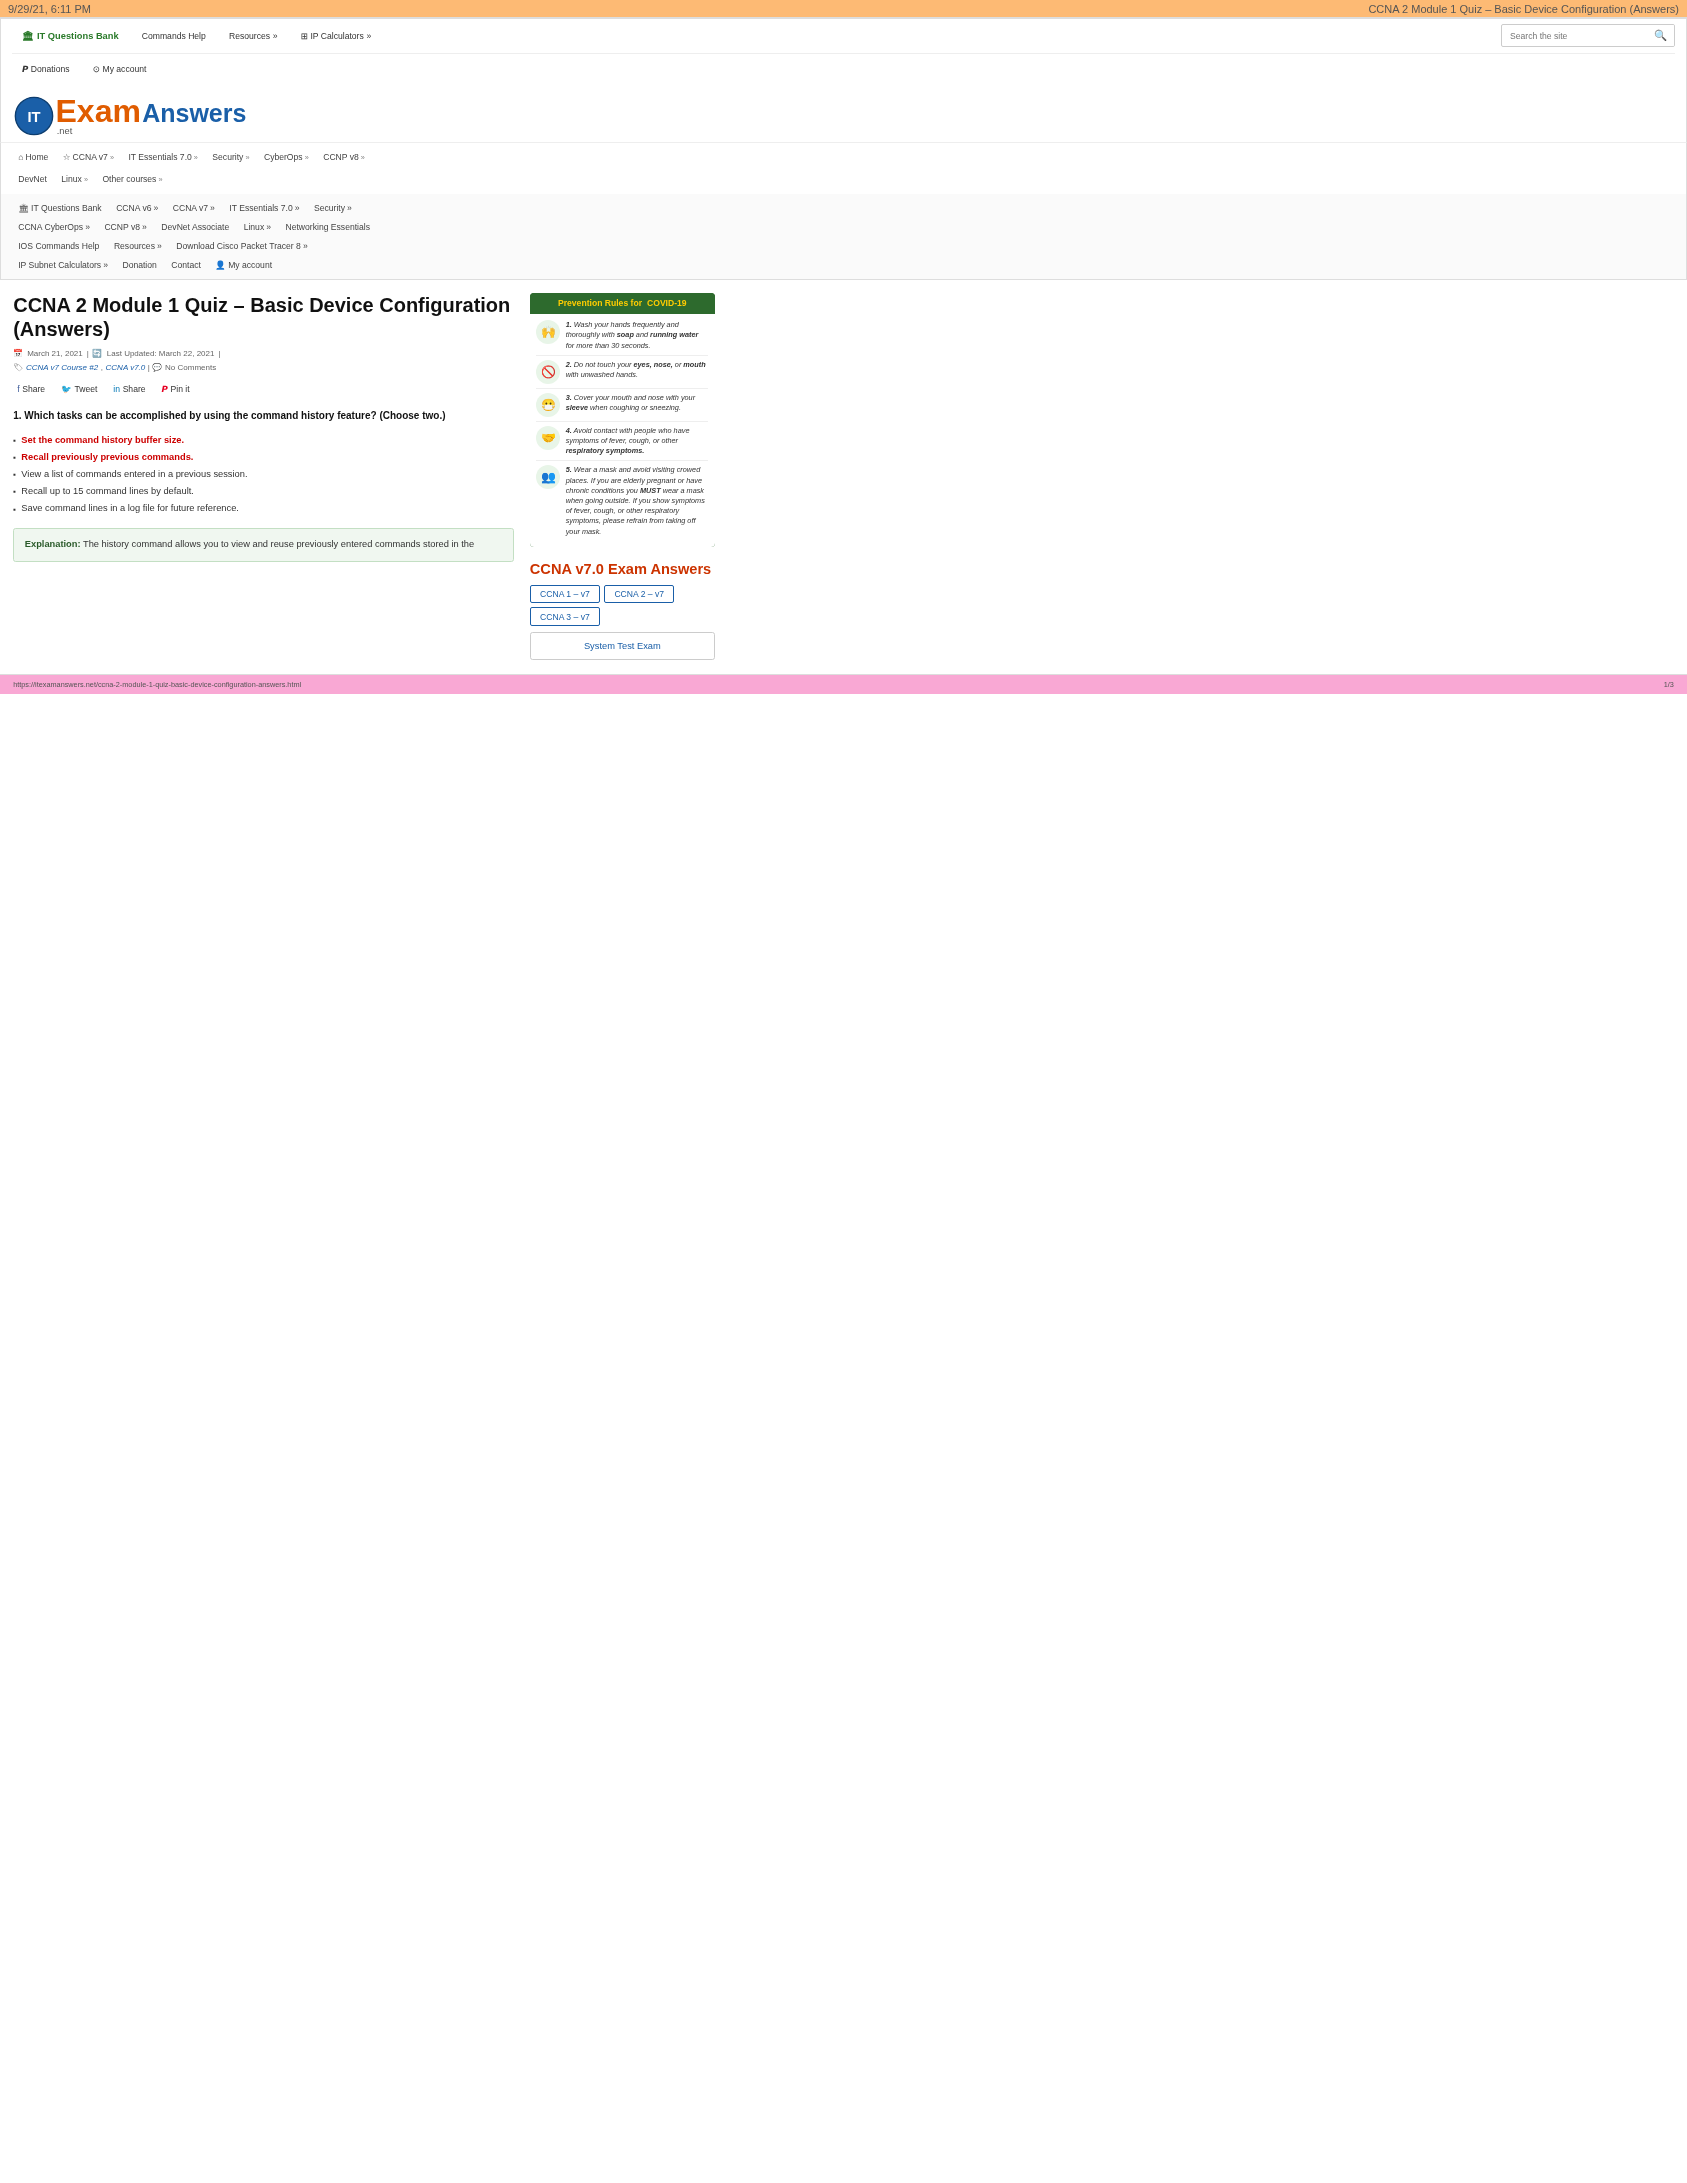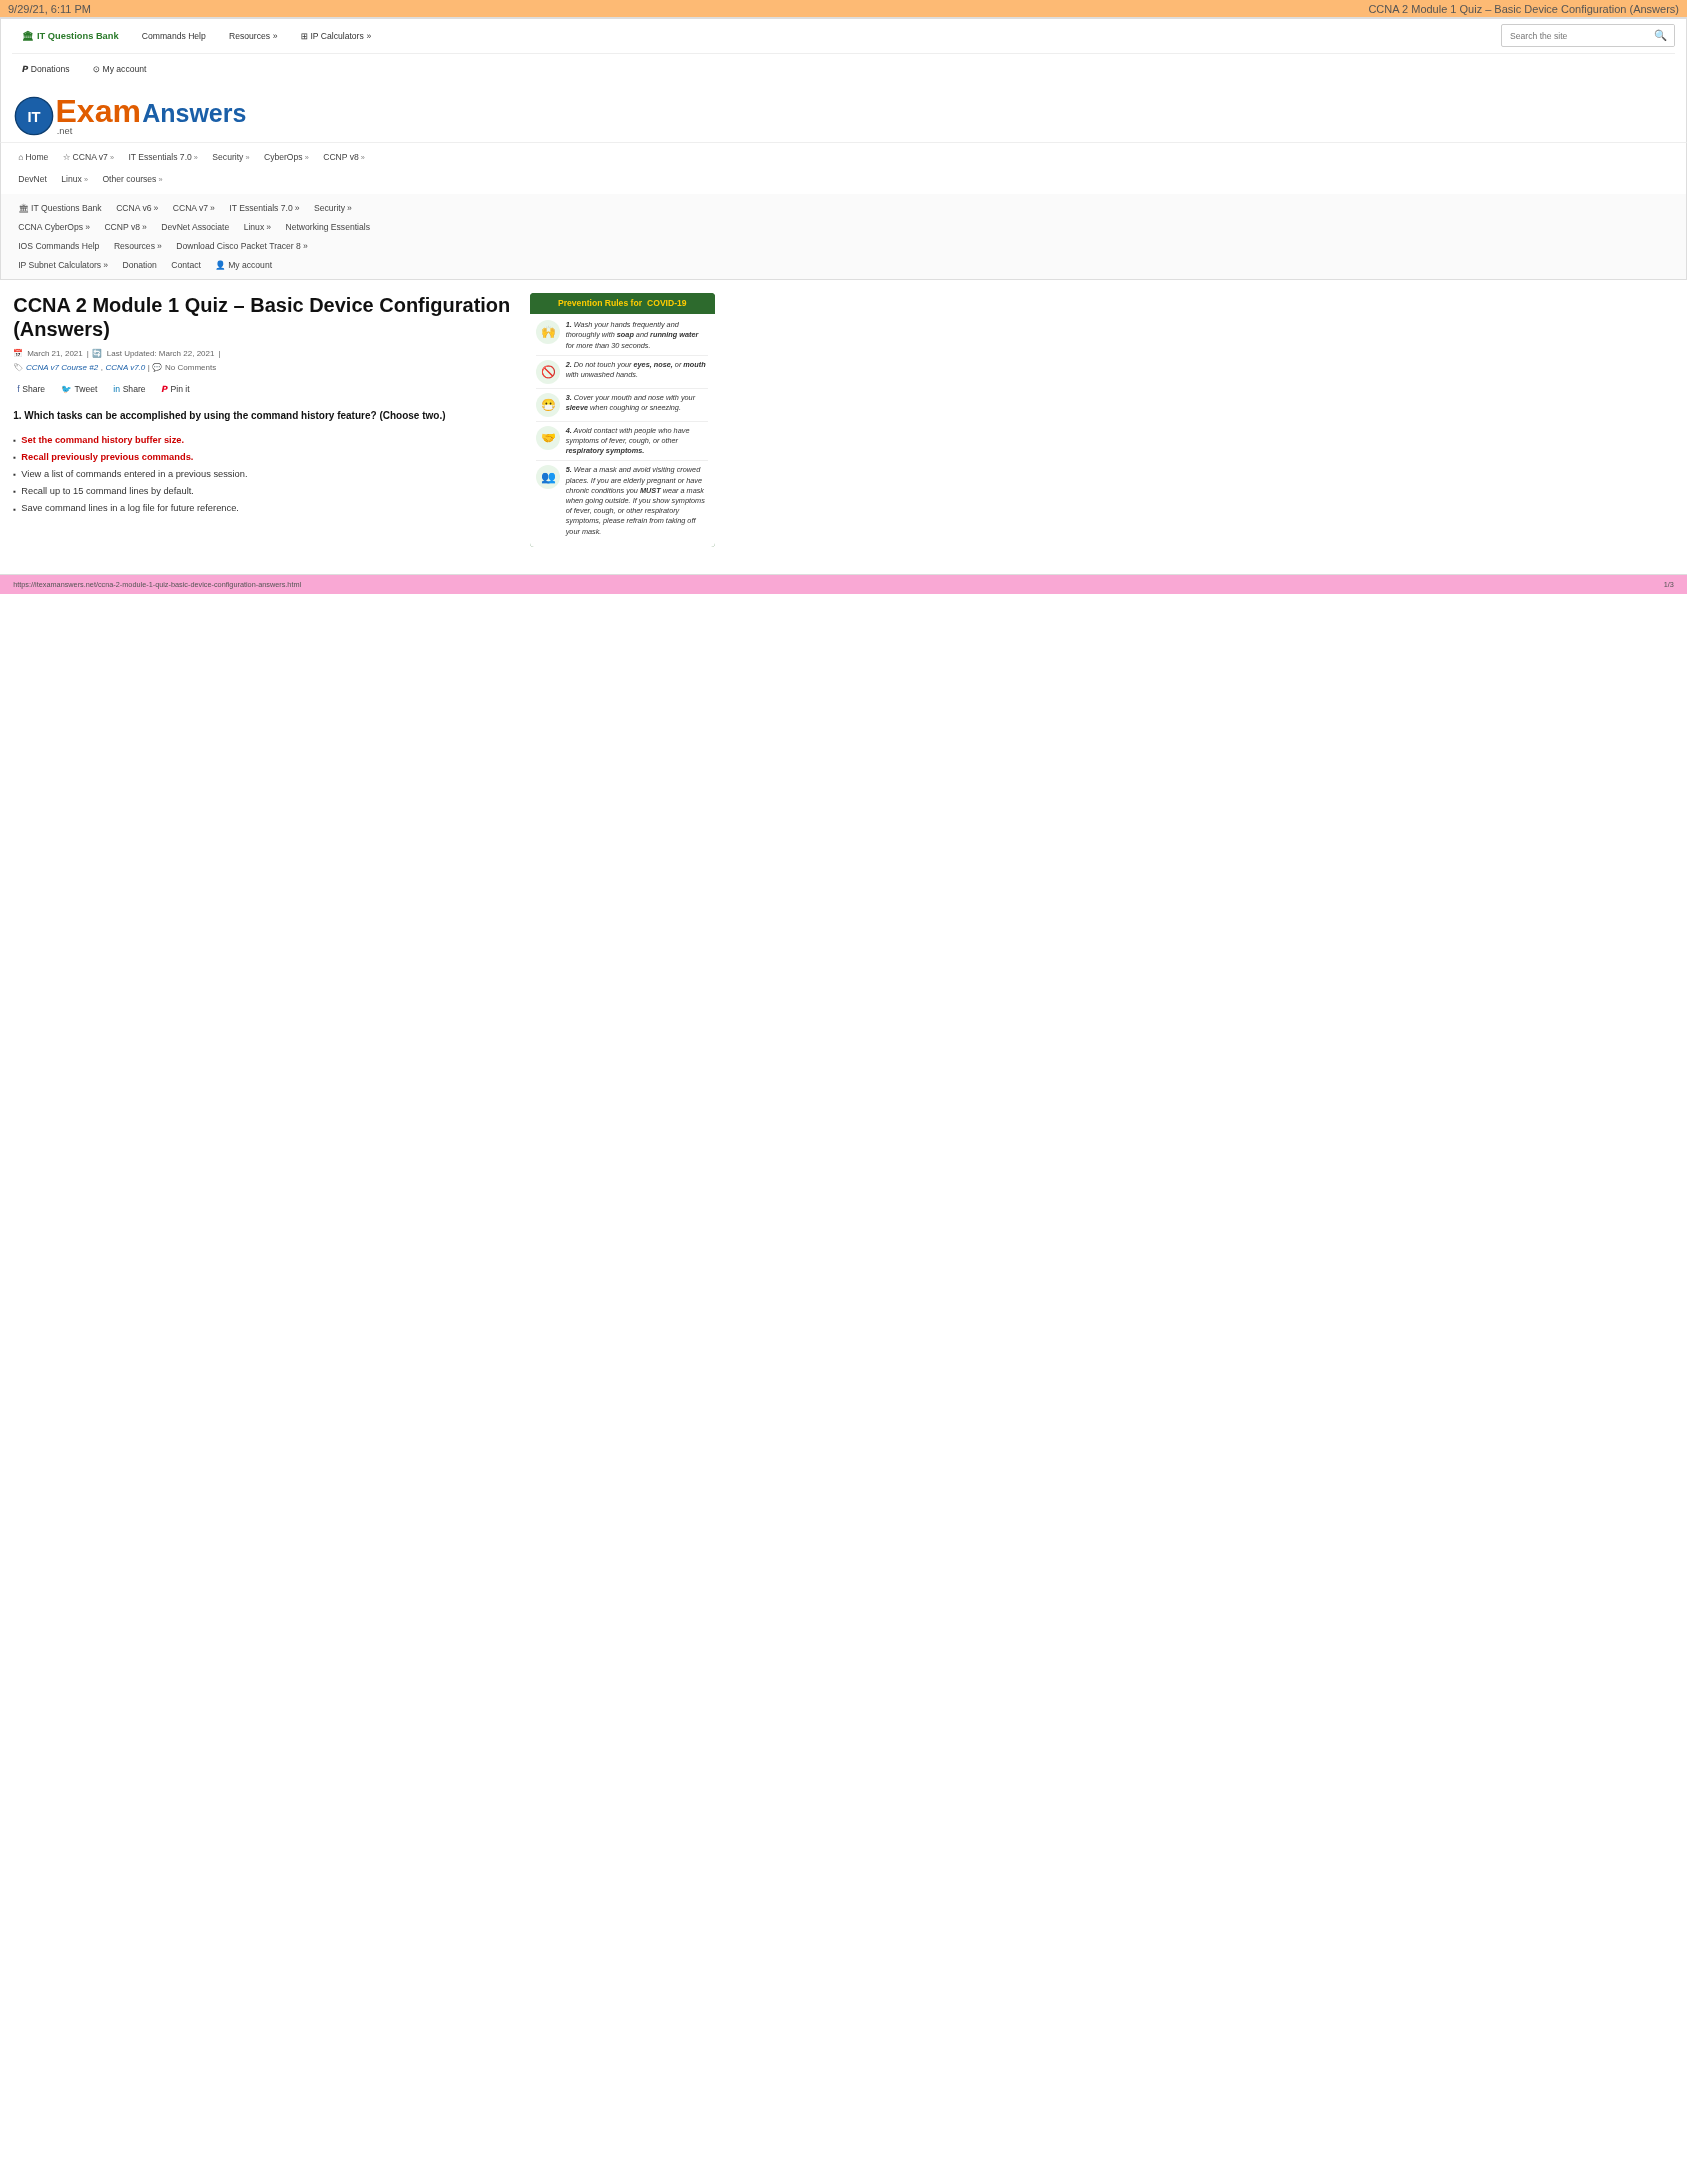--- a/index.html
+++ b/index.html
@@ -579,20 +579,24 @@
         <span>View a list of commands entered in a previous session.</span>
       </li>
       <li>
         <span>Recall up to 15 command lines by default.</span>
       </li>
       <li>
         <span>Save command lines in a log file for future reference.</span>
       </li>
     </ul>
 
+    <div class="explanation-box">
+      <span class="exp-label">Explanation:</span>
+      <span>The history command allows you to view and reuse previously entered commands stored in the</span>
+    </div>
   </div>
 
   <div class="sidebar">
 
     <div class="covid-card">
       <div class="covid-header">
         <span>Prevention Rules for</span>
         <span style="color:#ffcc00; font-weight:bold; margin-left:2.6px;">COVID-19</span>
       </div>
       <div class="covid-content">
@@ -622,20 +626,31 @@
         </div>
         <div class="covid-rule">
           <div class="covid-icon">👥</div>
           <div class="covid-rule-text">
             <strong>5.</strong> Wear a mask and avoid visiting crowed places. If you are elderly pregnant or have chronic conditions you <strong>MUST</strong> wear a mask when going outside. If you show symptoms of fever, cough, or other respiratory symptoms, please refrain from taking off your mask.
           </div>
         </div>
       </div>
     </div>
 
+    <div class="ccna-section">
+      <div class="ccna-section-title">CCNA v7.0 Exam Answers</div>
+      <div class="ccna-tabs">
+        <button class="ccna-tab">CCNA 1 – v7</button>
+        <button class="ccna-tab">CCNA 2 – v7</button>
+        <button class="ccna-tab">CCNA 3 – v7</button>
+      </div>
+      <div class="system-test-box">
+        <a class="system-test-link">System Test Exam</a>
+      </div>
+    </div>
   </div>
 </div>
 
 <div class="page-footer">
   <span>https://itexamanswers.net/ccna-2-module-1-quiz-basic-device-configuration-answers.html</span>
   <span>1/3</span>
 </div>
 
 
 </body></html>

